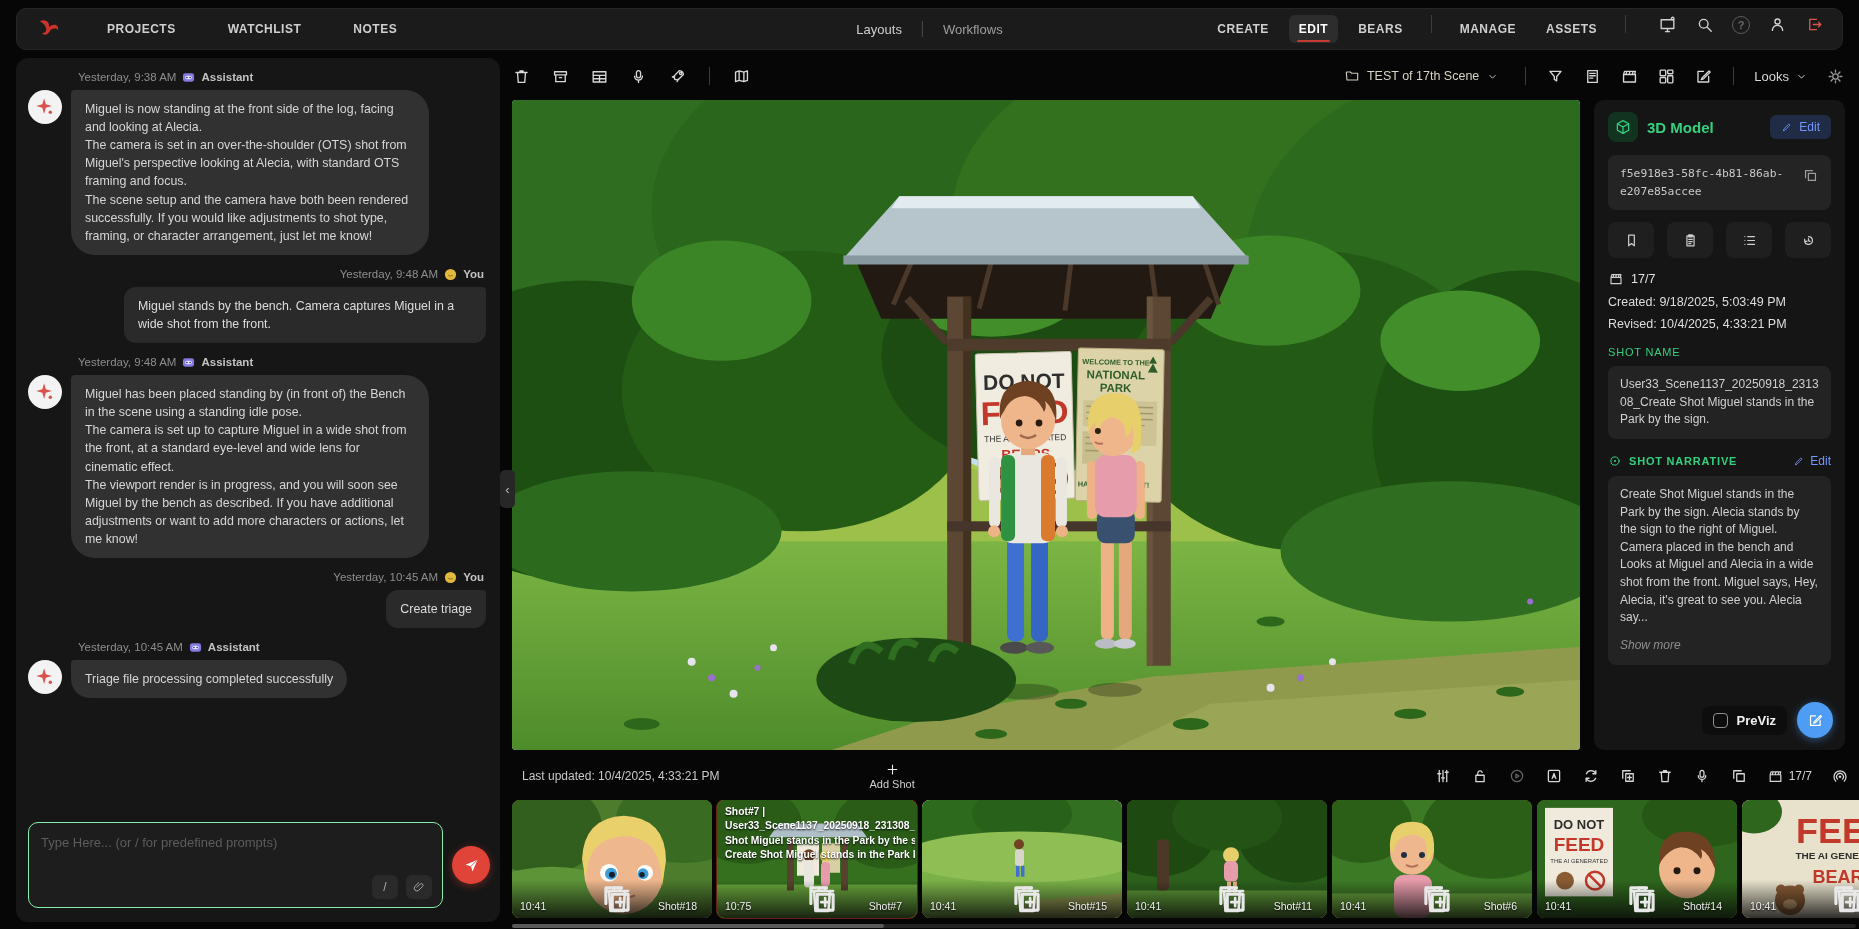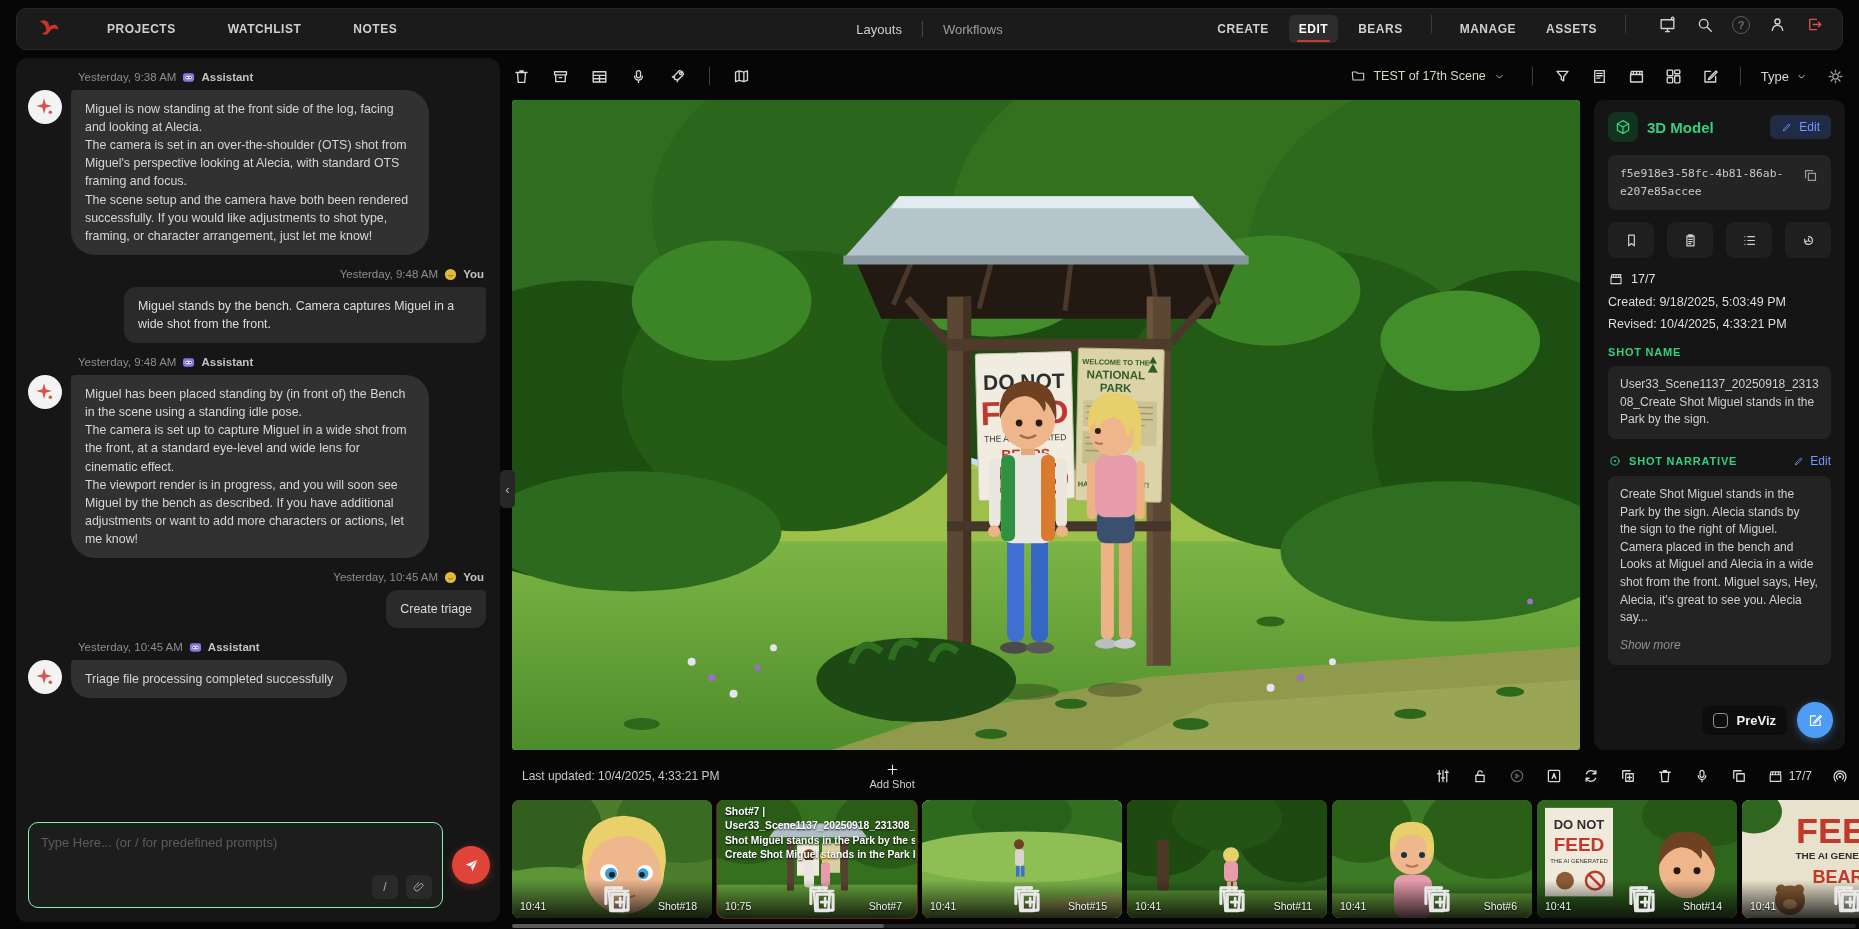--- a/index.html
+++ b/index.html
@@ -91,21 +91,21 @@
   .id-card{margin-top:13px;background:#242424;border-radius:8px;padding:10px 12px;display:flex;gap:8px;align-items:flex-start}
   .id-text{flex:1;font-family:"DejaVu Sans Mono",monospace;font-size:11.3px;color:#c9c9c9;line-height:1.55;overflow-wrap:anywhere}
   .copy-btn{width:17px;height:17px;color:#9c9c9c;cursor:pointer;flex:none;margin-top:2px}
   .rp-tools{margin-top:12px;display:flex;justify-content:space-between}
   .rp-tool{width:46px;height:36px;background:#1f1f1f;border-radius:8px;display:flex;align-items:center;justify-content:center;
     color:#cfcfcf;cursor:pointer}
   .rp-tool svg{width:17px;height:17px}
   .rp-count{margin-top:13px;display:flex;align-items:center;gap:7px;font-size:12.5px;color:#e2e2e2}
   .rp-count svg{width:16px;height:16px;color:#cfcfcf}
   .rp-line{font-size:12.5px;color:#dedede;margin-top:8px}
-  .rp-label{margin-top:15px;font-size:11px;font-weight:bold;letter-spacing:.8px;color:#35d07f}
+  .rp-label{margin-top:15px;font-size:11px;font-weight:normal;letter-spacing:.8px;color:#35d07f}
   .rp-card{margin-top:8px;background:#232323;border-radius:8px;padding:10px 12px;font-size:12px;color:#d0d0d0;
     line-height:1.47;overflow-wrap:anywhere}
   .rp-nhead{margin-top:15px;display:flex;align-items:center;gap:7px}
   .rp-nhead .nicon{width:14px;height:14px;color:#35d07f;flex:none}
   .rp-nhead .nlbl{font-size:11px;font-weight:bold;letter-spacing:.8px;color:#35d07f;flex:1}
   .link-edit{display:flex;align-items:center;gap:5px;cursor:pointer}
   .link-edit svg{width:12px;height:12px;color:#7396ff}
   .link-edit span{font-size:12px;color:#7396ff}
   .show-more{margin-top:10px;font-style:italic;color:#8f8f8f;font-size:12px;cursor:pointer}
   #previz-row{position:absolute;right:12px;bottom:12px;display:flex;align-items:center;gap:10px}
@@ -352,21 +352,21 @@
         <rect x="4" y="4" width="7" height="7" rx="1"></rect>
         <rect x="13.5" y="4" width="6.5" height="4.5" rx="1"></rect>
         <rect x="13.5" y="11" width="6.5" height="9" rx="1"></rect>
         <rect x="4" y="13.5" width="7" height="6.5" rx="1"></rect>
       </svg>
     <svg class="ic tool" viewBox="0 0 24 24">
         <path d="M12 5.5H5V19h13.5v-7M10.5 13.5L19 5l1.5 1.5-8.5 8.5-2.8.8z"></path>
       </svg>
     <span class="vdiv2"></span>
     <div id="view-select">
-      <span class="lbl">Type</span>
+      <span class="lbl">Looks</span>
       <svg class="ic" width="13" height="13" viewBox="0 0 24 24">
           <path d="M7 10l5 5 5-5"></path>
         </svg>
     </div>
     <svg class="ic tool gear" viewBox="0 0 24 24">
         <circle cx="12" cy="12" r="3.4"></circle>
         <path d="M12 4v2.4M12 17.6V20M4 12h2.4M17.6 12H20M6.4 6.4l1.7 1.7M15.9 15.9l1.7 1.7M17.6 6.4l-1.7 1.7M8.1 15.9l-1.7 1.7"></path>
       </svg>
   </div>
 </div>

